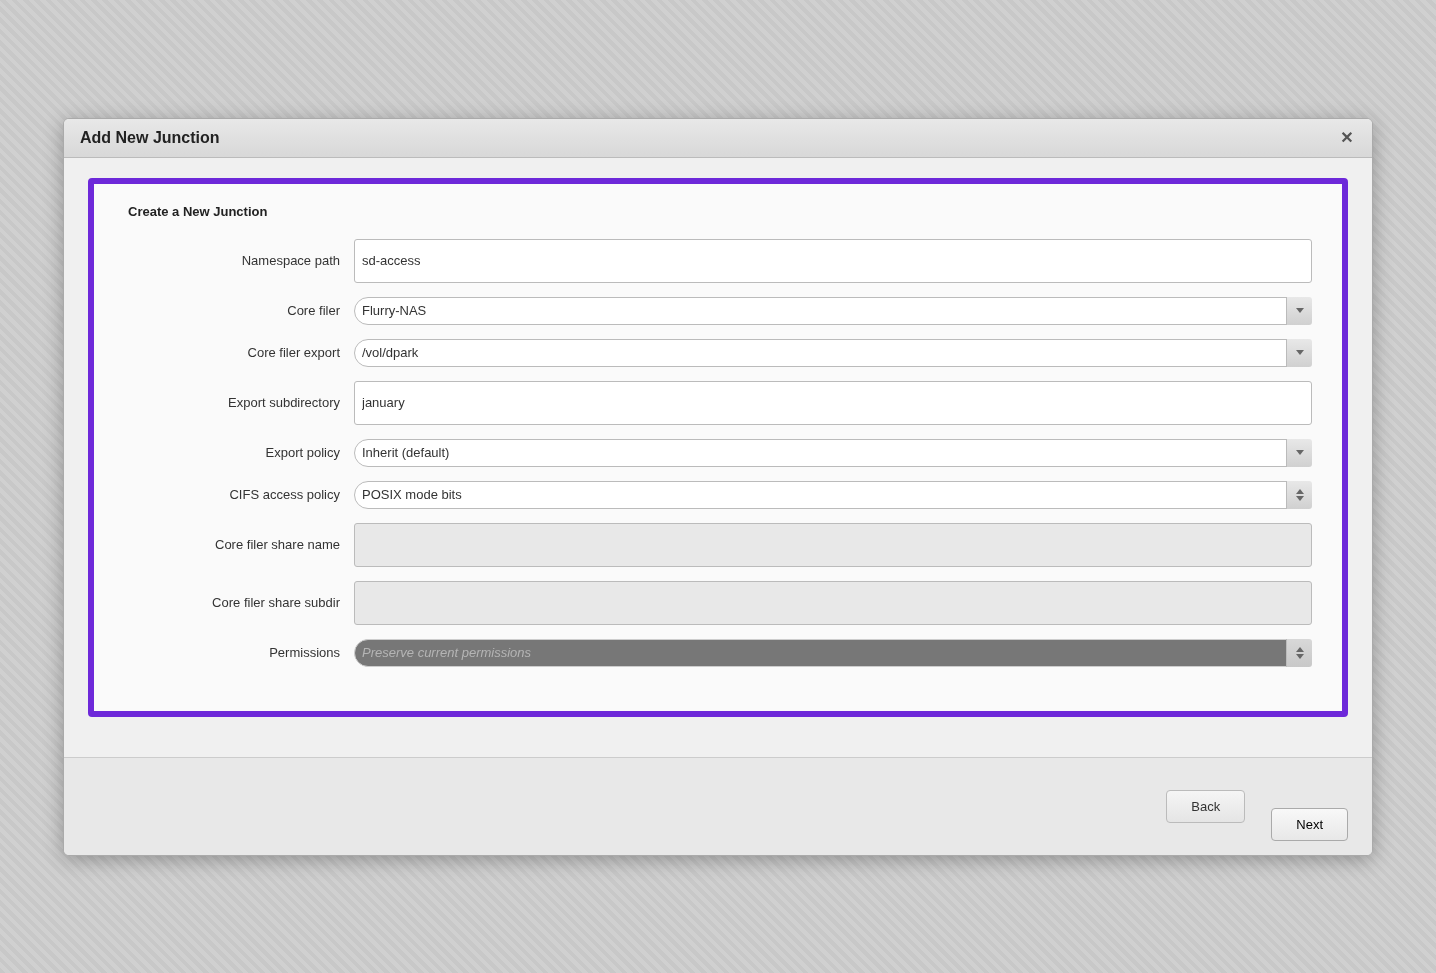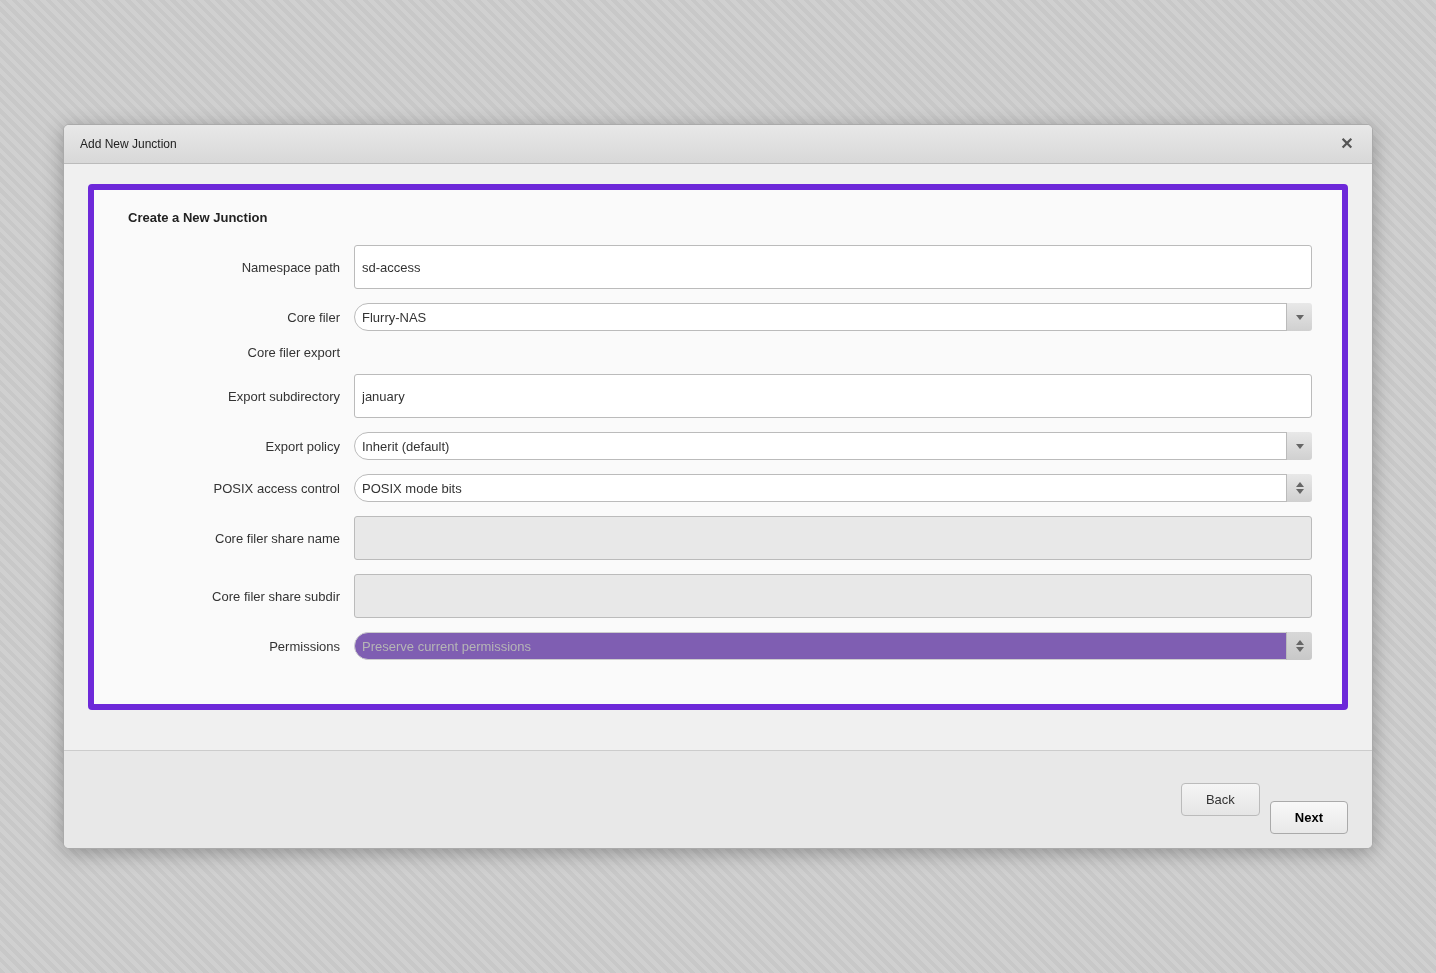--- a/index.html
+++ b/index.html
@@ -35,22 +35,22 @@
     .dialog-titlebar {
       background: linear-gradient(to bottom, #e8e8e8, #d8d8d8);
       border-bottom: 1px solid #bbb;
       padding: 10px 16px;
       display: flex;
       align-items: center;
       justify-content: space-between;
     }
 
     .dialog-title {
-      font-size: 12px;
-      font-weight: 400;
+      font-size: 16px;
+      font-weight: 700;
       color: #222;
       text-align: right;
     }
 
     .close-btn {
       width: 18px;
       height: 18px;
       background: none;
       border: none;
       cursor: pointer;
@@ -134,22 +134,23 @@
       font-size: 13px;
       background: #fff;
       color: #333;
       appearance: none;
       -webkit-appearance: none;
       outline: none;
       cursor: pointer;
     }
 
     .select-wrapper select:disabled {
-      background: #4c1d95;
+      background: #404040;
       color: #999;
+      font-style: italic;
     }
 
     .select-arrow {
       position: absolute;
       right: 0;
       top: 0;
       width: 26px;
       height: 28px;
       background: linear-gradient(to bottom, #e8e8e8, #d0d0d0);
       border-left: 1px solid #bbb;
@@ -206,40 +207,40 @@
       cursor: pointer;
     }
 
     .dialog-footer {
       background: #e8e8e8;
       border-top: 1px solid #ccc;
       padding: 14px 24px;
       display: flex;
       align-items: center;
       justify-content: flex-end;
-      gap: 10px;
+      gap: 26px;
     }
 
     .btn {
       padding: 8px 24px;
       border-radius: 4px;
       font-size: 13px;
       cursor: pointer;
       border: 1px solid #bbb;
     }
 
     .btn-default {
       background: linear-gradient(to bottom, #f5f5f5, #e5e5e5);
       color: #333;
     }
 
     .btn-primary {
       background: linear-gradient(to bottom, #f8f8f8, #e8e8e8);
       color: #000;
-      font-weight: 700;
+      font-weight: 400;
       border-color: #aaa;
       margin-top: 36px;
     }
 
     .chevron-down {
       width: 0;
       height: 0;
       border-left: 4px solid transparent;
       border-right: 4px solid transparent;
       border-top: 5px solid #666;
@@ -284,20 +285,30 @@
             </select>
             <div class="select-arrow">
               <div class="chevron-down"></div>
             </div>
           </div>
         </div>
       </div>
 
       <div class="form-row">
         <label class="form-label">Core filer export</label>
+        <div class="form-control">
+          <div class="select-wrapper">
+            <select>
+              <option>/vol/dpark</option>
+            </select>
+            <div class="select-arrow">
+              <div class="chevron-down"></div>
+            </div>
+          </div>
+        </div>
       </div>
 
       <div class="form-row">
         <label class="form-label">Export subdirectory</label>
         <div class="form-control">
           <input type="text" value="january" style="">
         </div>
       </div>
 
 
@@ -309,21 +320,21 @@
               <option>Inherit (default)</option>
             </select>
             <div class="select-arrow">
               <div class="chevron-down"></div>
             </div>
           </div>
         </div>
       </div>
 
       <div class="form-row">
-        <label class="form-label">POSIX access control</label>
+        <label class="form-label">CIFS access policy</label>
         <div class="form-control">
           <div class="select-wrapper">
             <select>
               <option>POSIX mode bits</option>
             </select>
             <div class="select-arrow-double"></div>
           </div>
         </div>
       </div>
 

